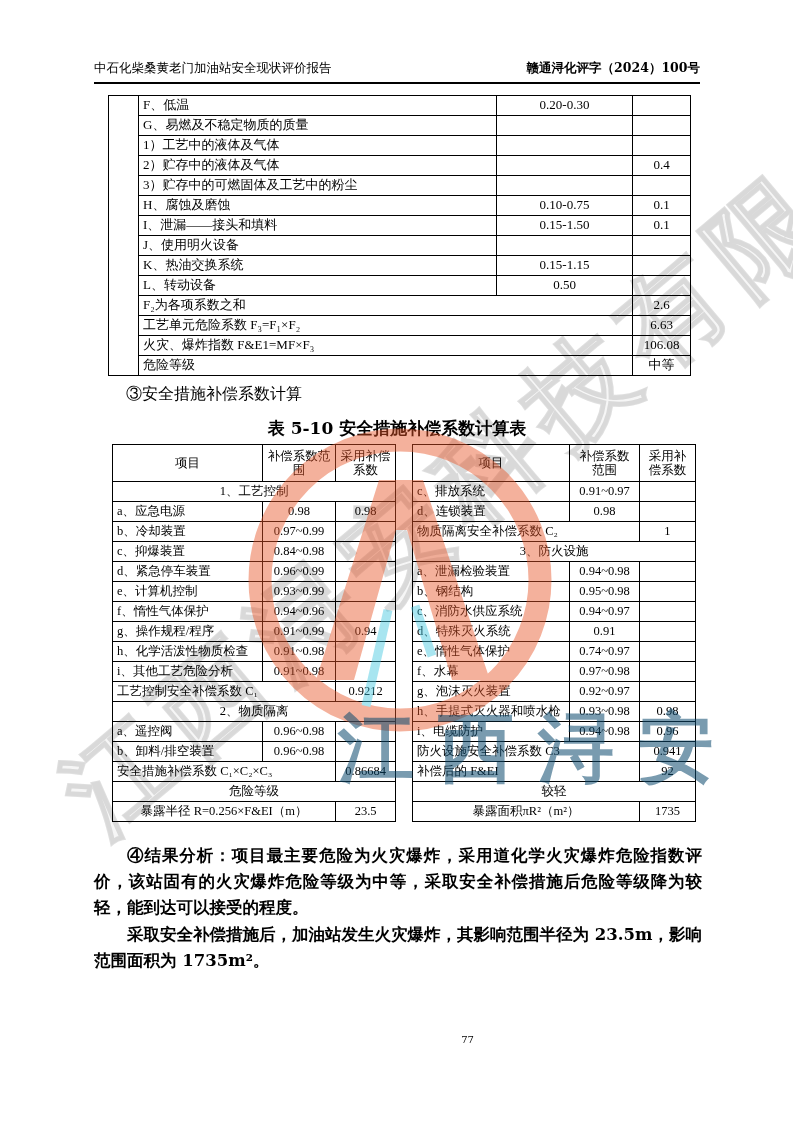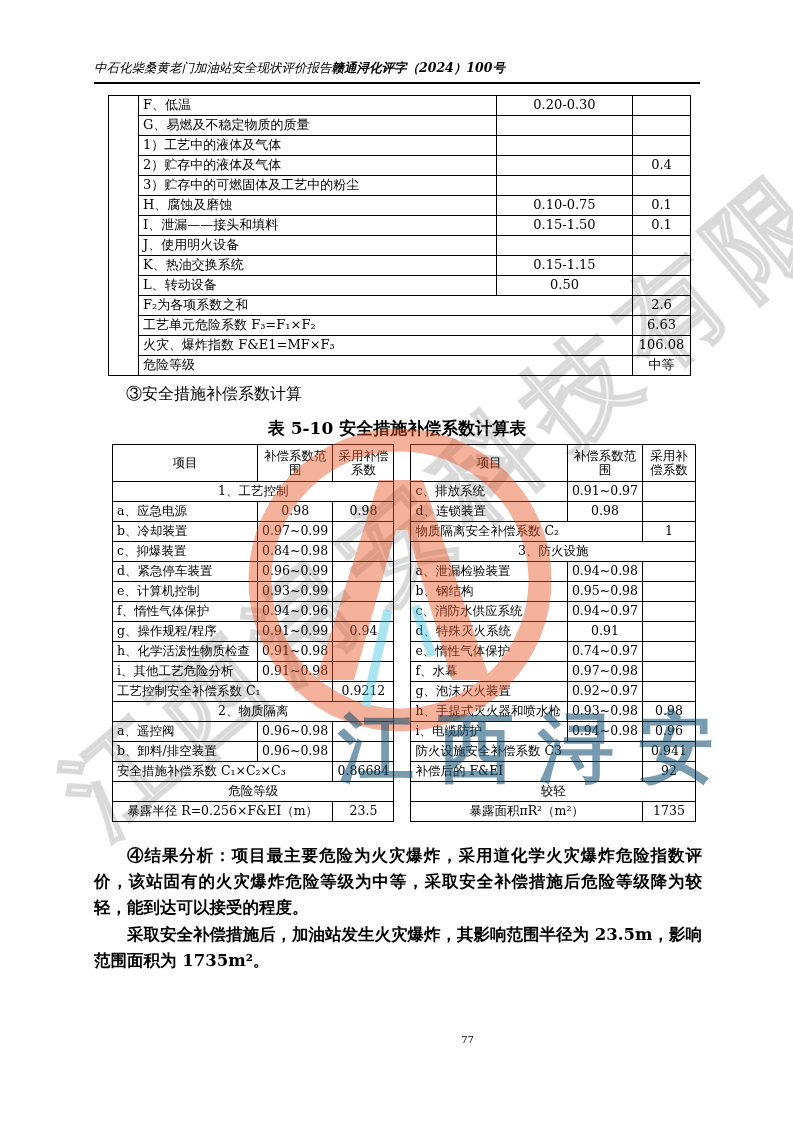--- a/index.html
+++ b/index.html
@@ -1,23 +1,23 @@
 <!DOCTYPE html>
 <html><head>
 <meta charset="utf-8">
 <style>
   html,body{margin:0;padding:0;background:#888;}
   .page{position:relative;width:793px;height:1122px;background:#ffffff;margin:0 auto;
         font-family:"DejaVu Serif","Liberation Serif",serif;color:#000;overflow:hidden;}
   
-  .hdr{position:absolute;left:94px;top:60px;width:606px;display:flex;
-       align-items:flex-end;font-size:12.5px;border-bottom:2px solid #000;padding-bottom:5px;z-index:1;font-style:italic;}
+  .hdr{position:absolute;left:94px;top:60px;width:606px;display:flex;justify-content:space-between;
+       align-items:flex-end;font-size:12.5px;border-bottom:2px solid #000;padding-bottom:5px;z-index:1;}
   .hdr .right{font-weight:bold;}
   
-  table.tbl{border-collapse:collapse;table-layout:fixed;z-index:1;position:absolute;background:transparent;}
+  table.tbl{border-collapse:collapse;table-layout:fixed;z-index:1;position:absolute;background:transparent;font-family:Liberation Serif, serif;}
   .tbl td,.tbl th{border:1px solid #000;font-size:12.5px;font-weight:normal;height:19px;
                   padding:0 4px;line-height:1.15;overflow:hidden;white-space:nowrap;}
   .tbl .c{text-align:center;}
   .tbl .l{text-align:left;}
   #tbl-top{left:108px;top:95px;width:582px;}
   #tbl-top td{font-size:13px;}
   .panel-wrap{position:absolute;left:112px;top:444px;width:584px;display:flex;gap:16px;z-index:1;}
   .panel-wrap table{position:static;border-collapse:collapse;table-layout:fixed;}
   .panel-wrap th{height:36px;white-space:normal;text-align:center;vertical-align:middle;}
   

